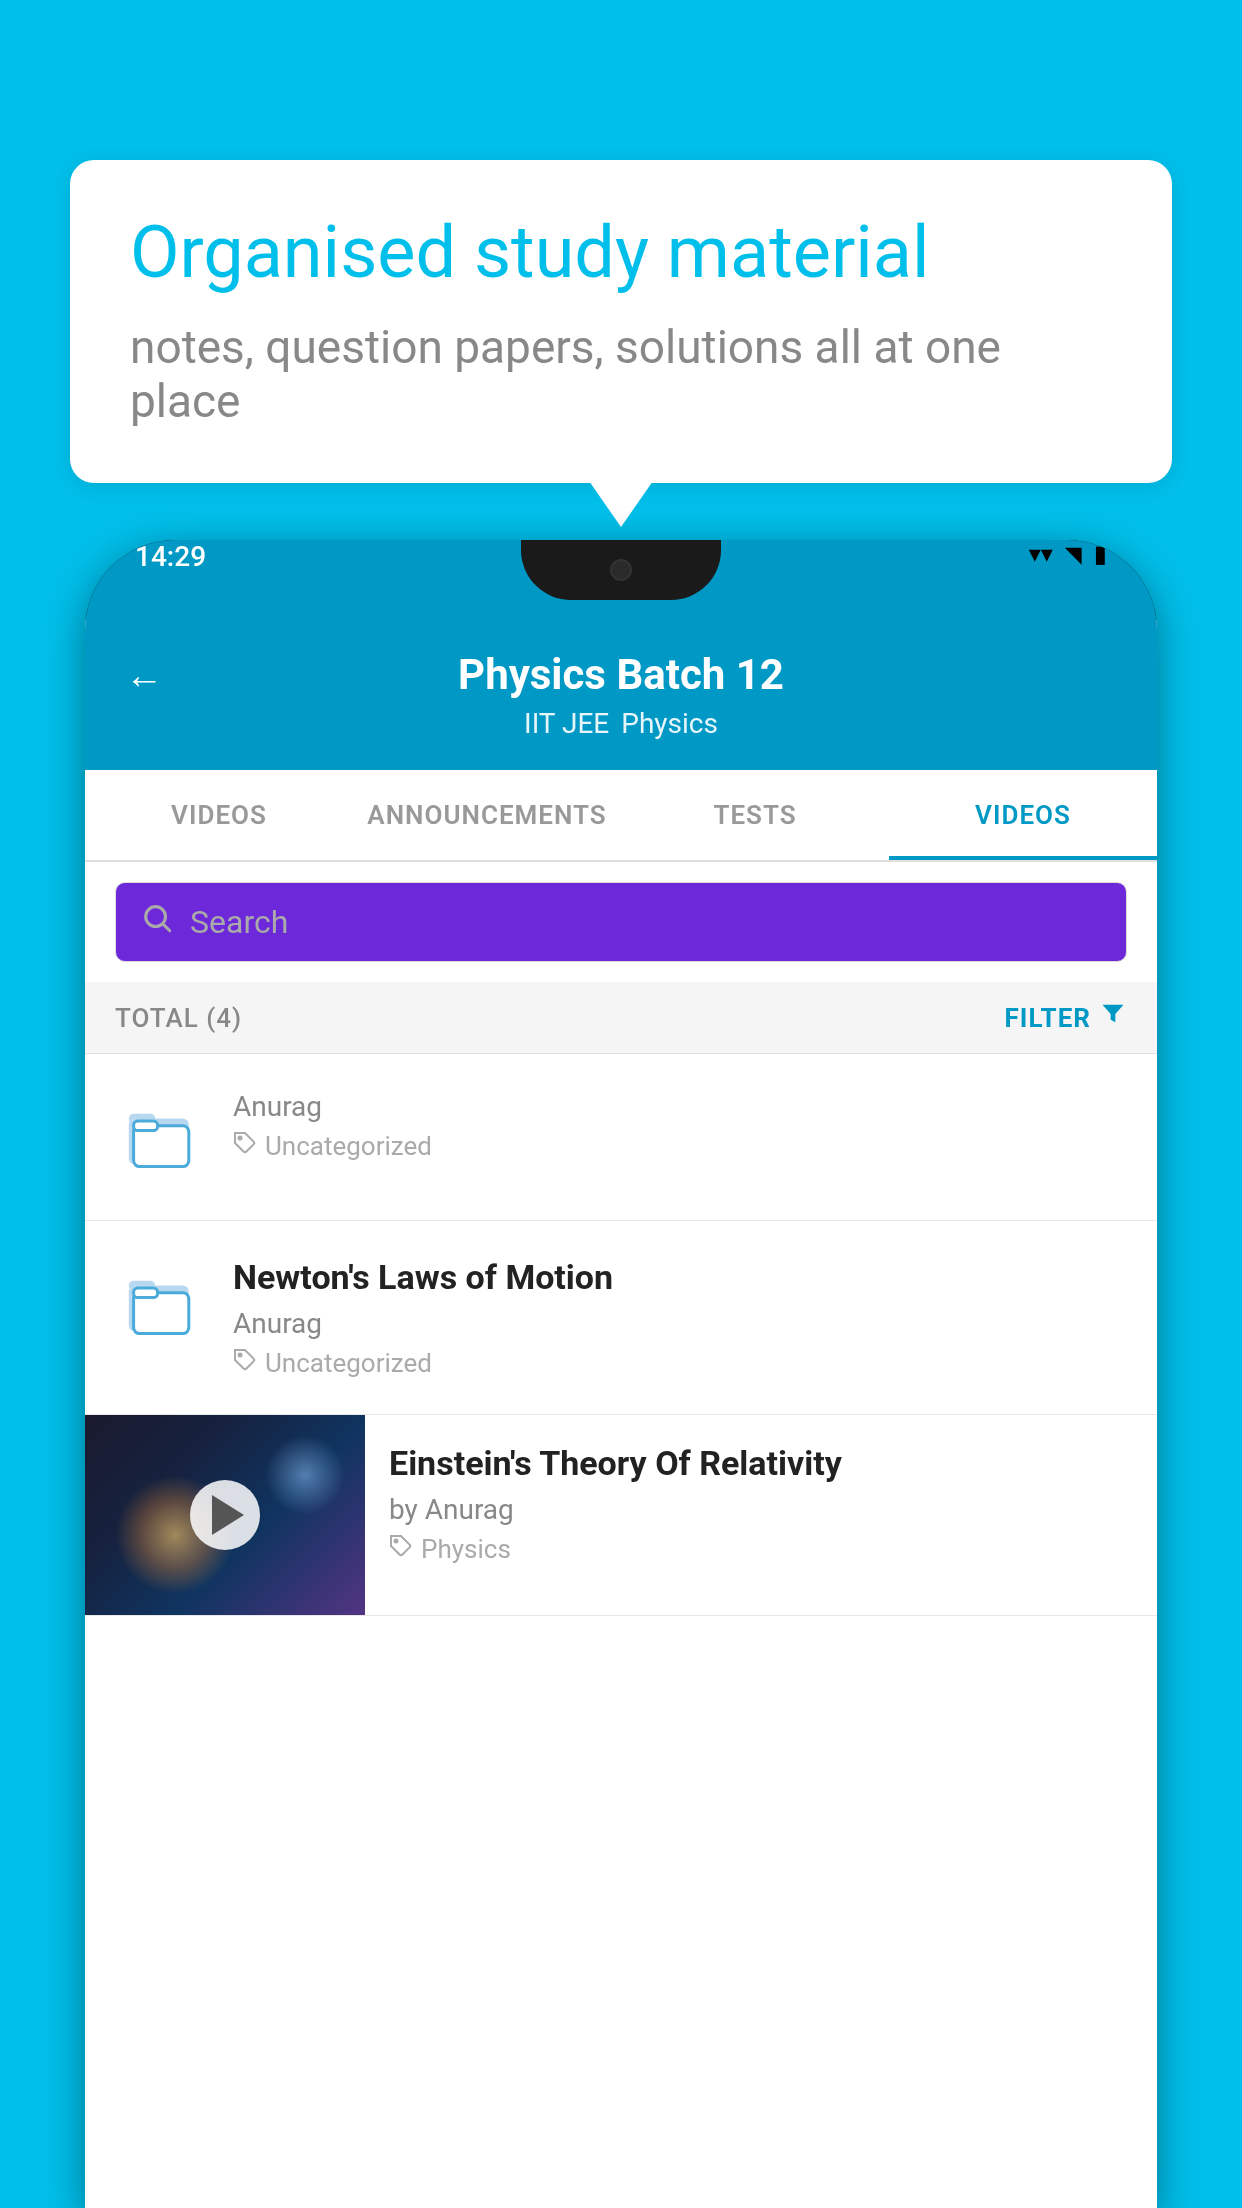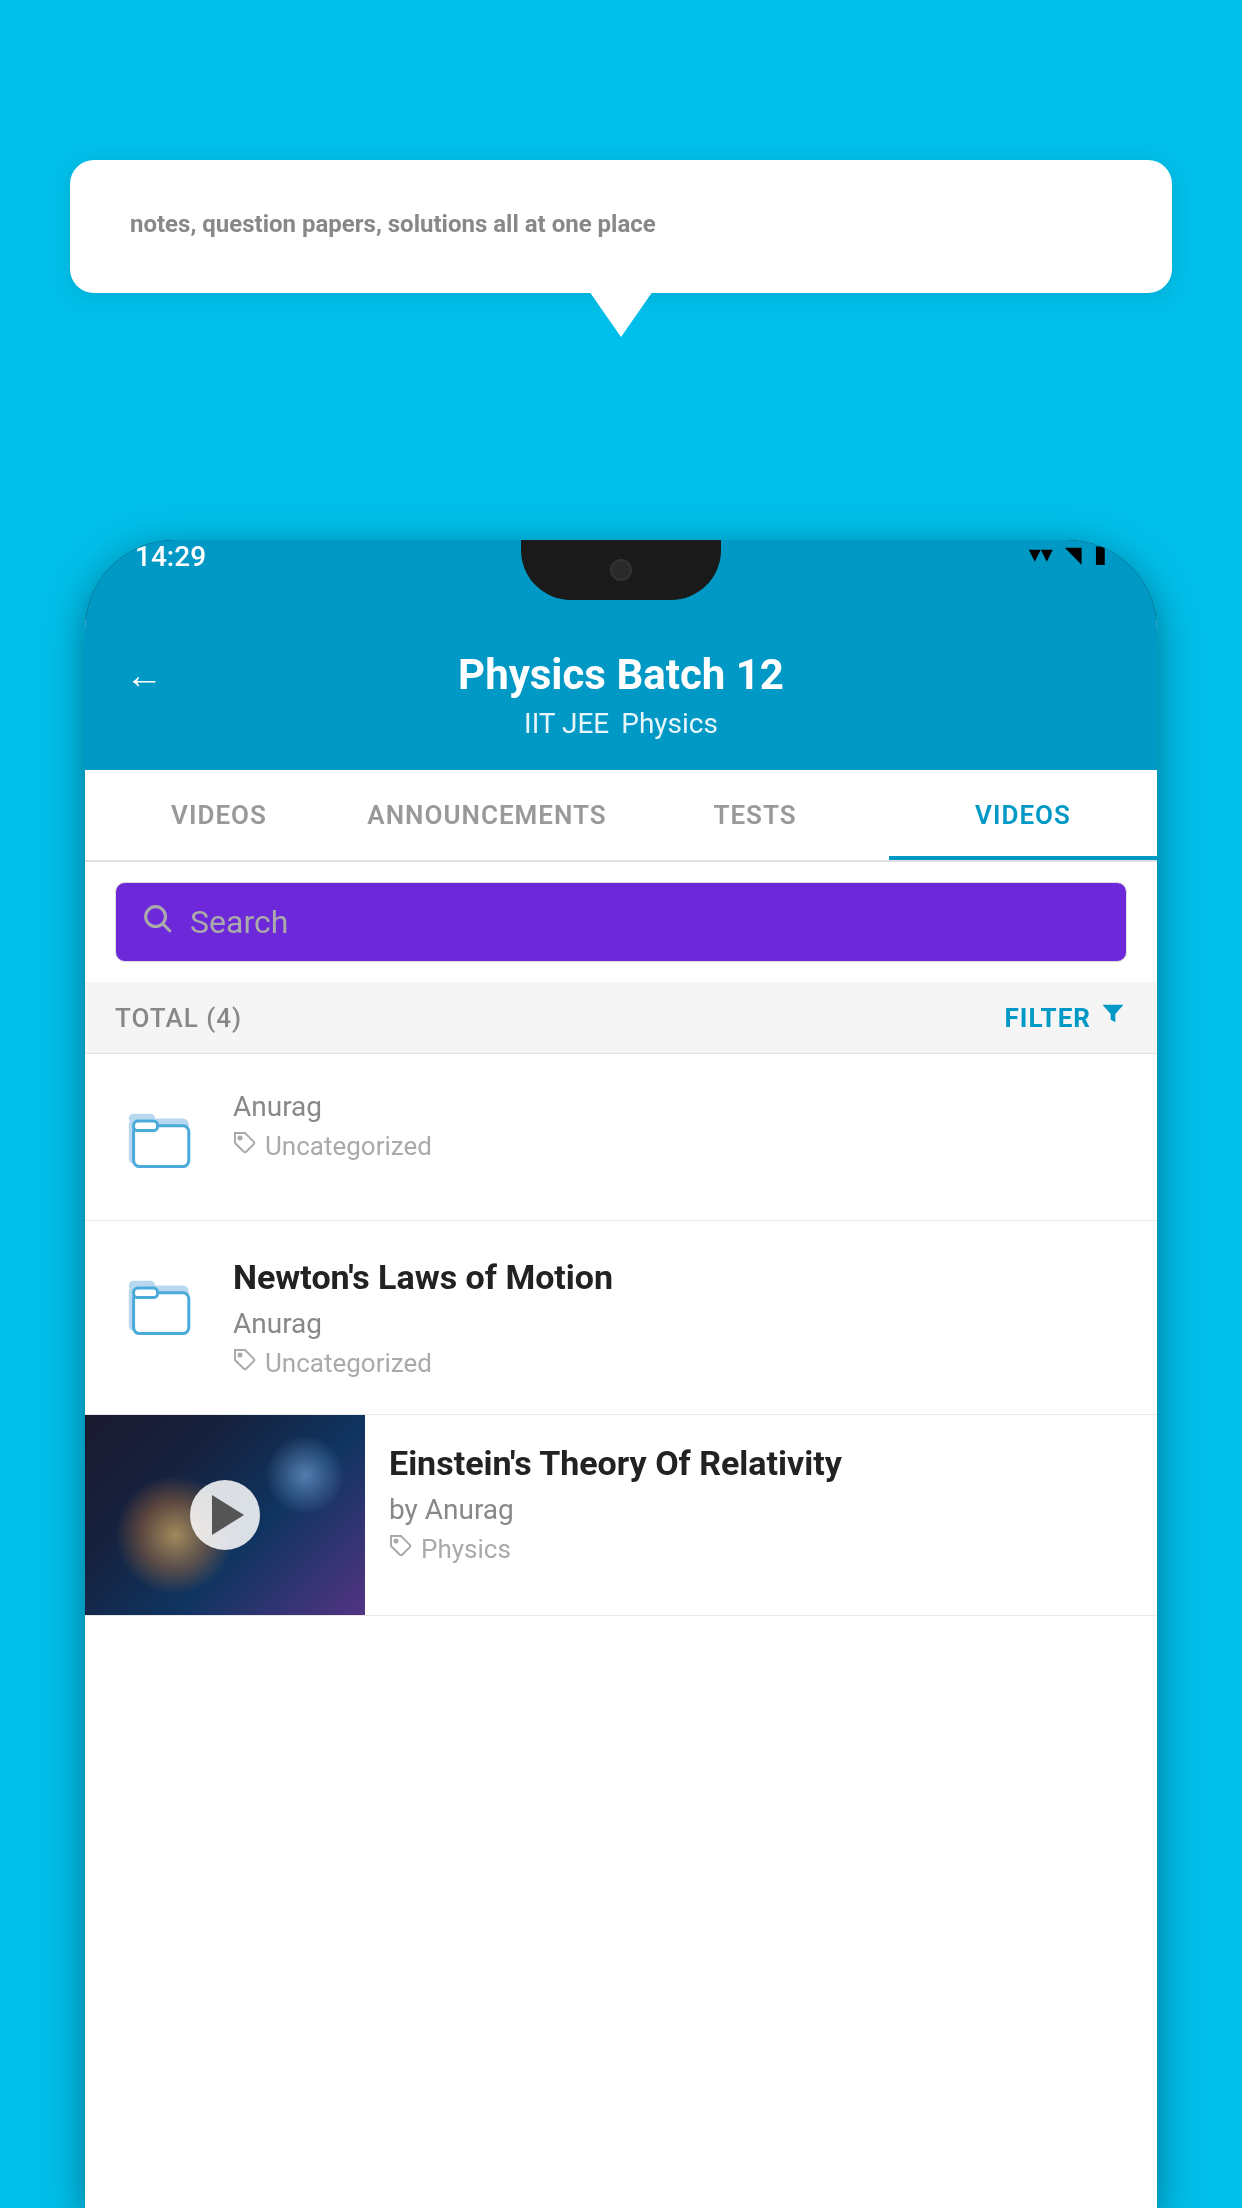--- a/index.html
+++ b/index.html
@@ -42,22 +42,22 @@
     .bubble-title {
       color: #00BFEA;
       font-size: 72px;
       font-weight: 400;
       line-height: 1.2;
       margin-bottom: 24px;
     }
 
     .bubble-subtitle {
       color: #888;
-      font-size: 24px;
-      font-weight: 700;
+      font-size: 46px;
+      font-weight: 400;
     }
 
     
     .phone-frame {
       position: absolute;
       top: 540px;
       left: 85px;
       right: 85px;
       bottom: 0;
       background: #1a1a1a;
@@ -396,20 +396,21 @@
       background: white;
       height: calc(100% - 80px);
       overflow: hidden;
       border-radius: 0;
     }
   </style>
 </head>
 <body>
 
 <div class="speech-bubble">
+  <div class="bubble-title">Organised study material</div>
   <div class="bubble-subtitle">notes, question papers, solutions all at one place</div>
 </div>
 
 <div class="phone-frame">
 
   <div class="phone-status-bar">
     <span class="status-time">14:29</span>
     <div class="phone-notch">
       <div class="camera-dot"></div>
     </div>

